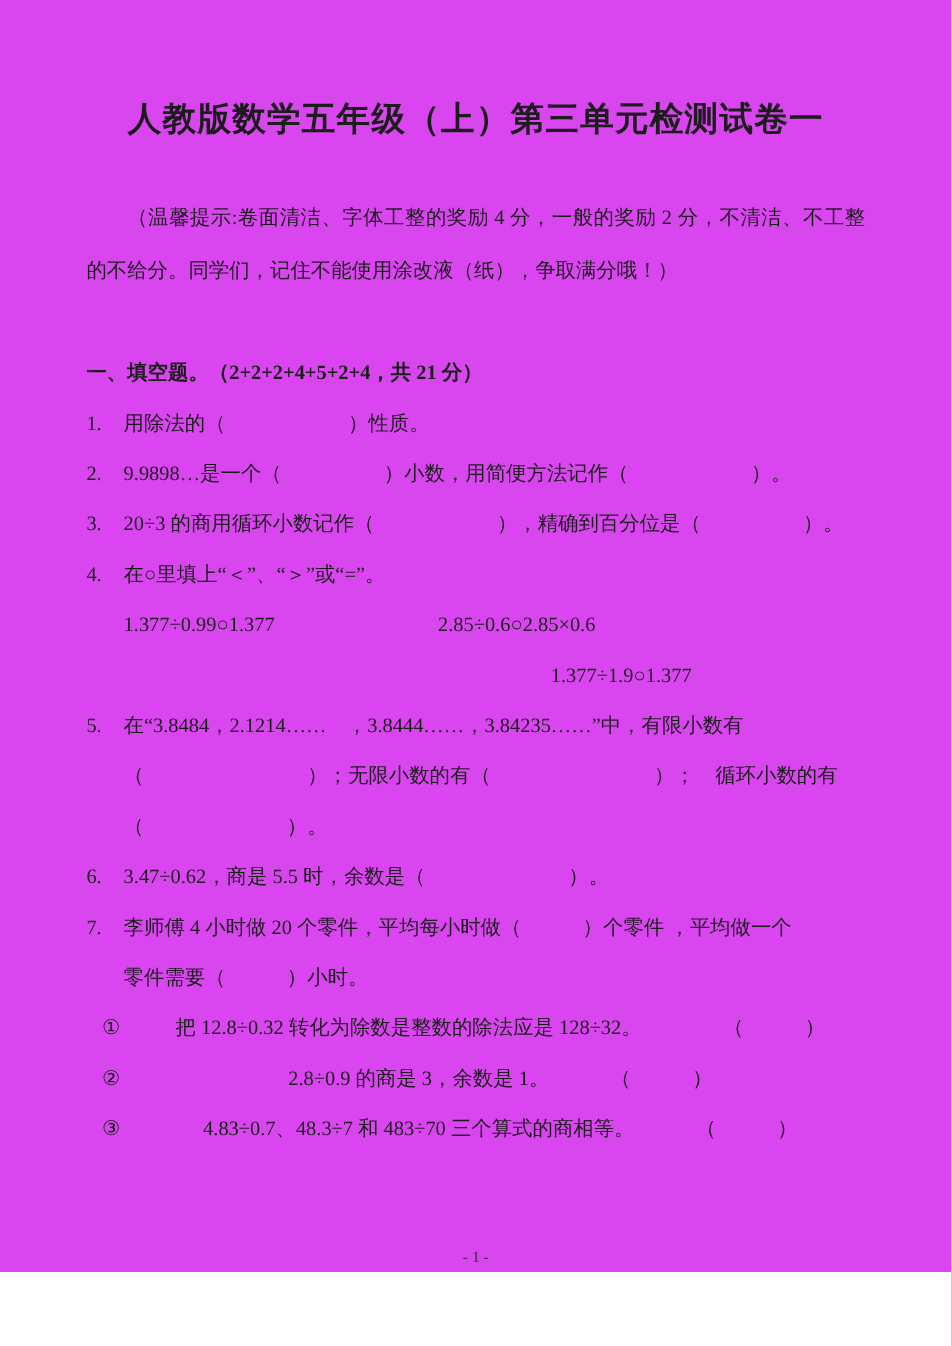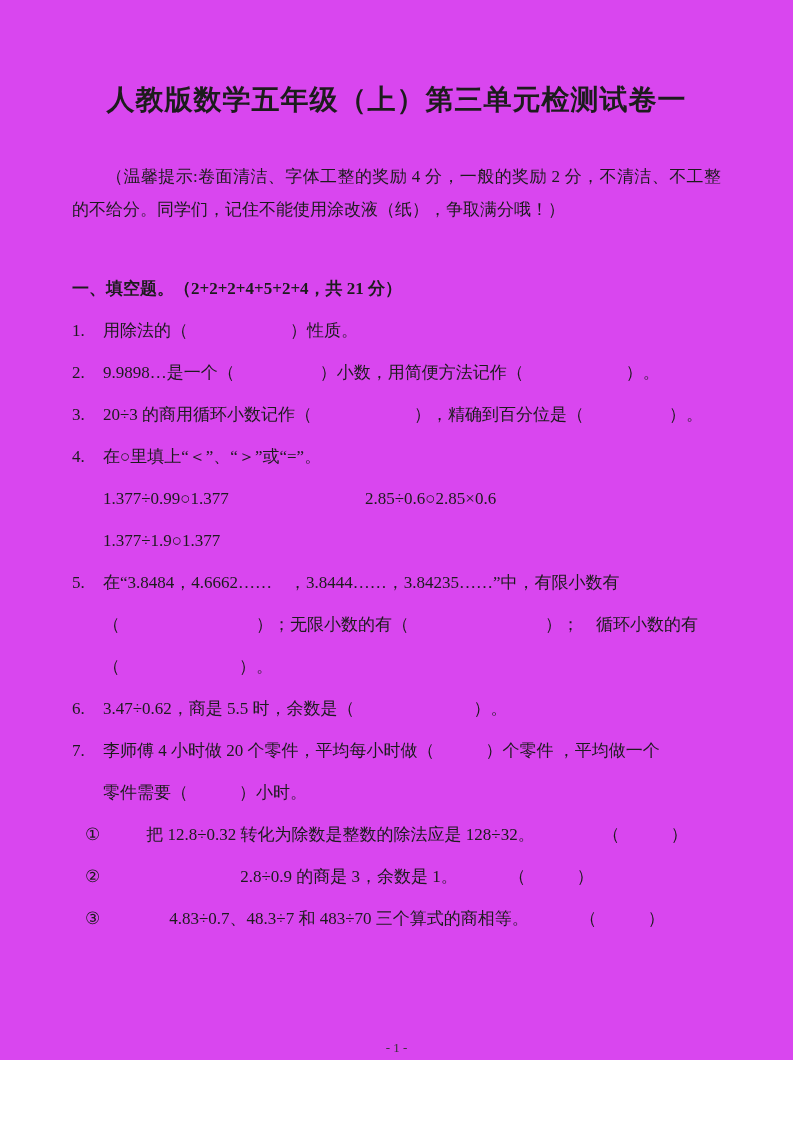--- a/index.html
+++ b/index.html
@@ -22,21 +22,21 @@
     margin: 0;
     font-size: 28px;
     line-height: 36px;
     font-weight: 700;
     text-align: center;
     letter-spacing: 1px;
   }
   .hint {
     margin: 42px 0 0 0;
     font-size: 17px;
-    line-height: 33px;
+    line-height: 44px;
     text-indent: 34px;
     text-align: justify;
   }
   .content {
     margin-top: 42px;
     font-size: 17px;
     line-height: 42px;
   }
   .sec-head {
     margin: 0;
@@ -53,20 +53,21 @@
     flex: 1;
     min-width: 0;
   }
   .qline {
     white-space: nowrap;
     overflow: hidden;
   }
   .cmp-row {
     display: flex;
     padding-left: 31px;
+    justify-content: flex-end;
   }
   .cmp-left {
     width: 262px;
   }
   .cmp-right {
     flex: 1;
   }
   .judge {
     display: flex;
     padding-left: 13px;
@@ -137,21 +138,21 @@
       <span class="cmp-right">2.85÷0.6○2.85×0.6</span>
     </div>
 
     <div class="cmp-row">
       <span class="cmp-left">1.377÷1.9○1.377</span>
     </div>
 
     <div class="q">
       <span class="qnum">5.</span>
       <div class="qbody">
-        <div class="qline">在“3.8484，4.6662……　，3.8444……，3.84235……”中，有限小数有</div>
+        <div class="qline">在“3.8484，2.1214……　，3.8444……，3.84235……”中，有限小数有</div>
         <div class="qline">（　　　　　　　　）；无限小数的有（　　　　　　　　）；　循环小数的有</div>
         <div class="qline">（　　　　　　　）。</div>
       </div>
     </div>
 
     <div class="q">
       <span class="qnum">6.</span>
       <div class="qbody">
         <div class="qline">3.47÷0.62，商是 5.5 时，余数是（　　　　　　　）。</div>
       </div>

